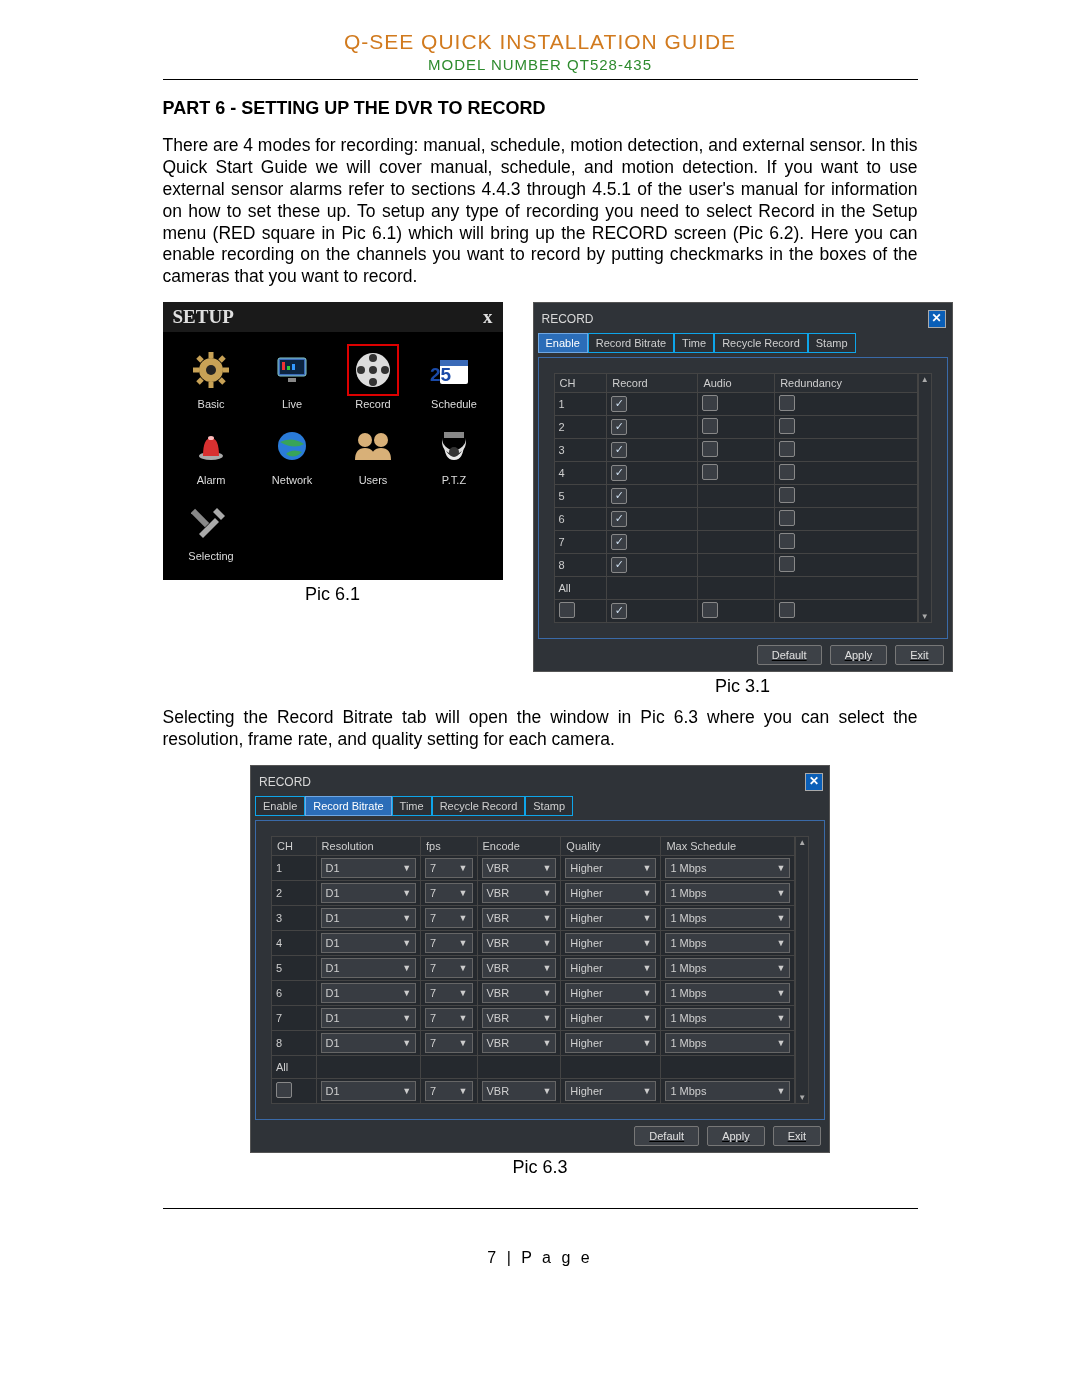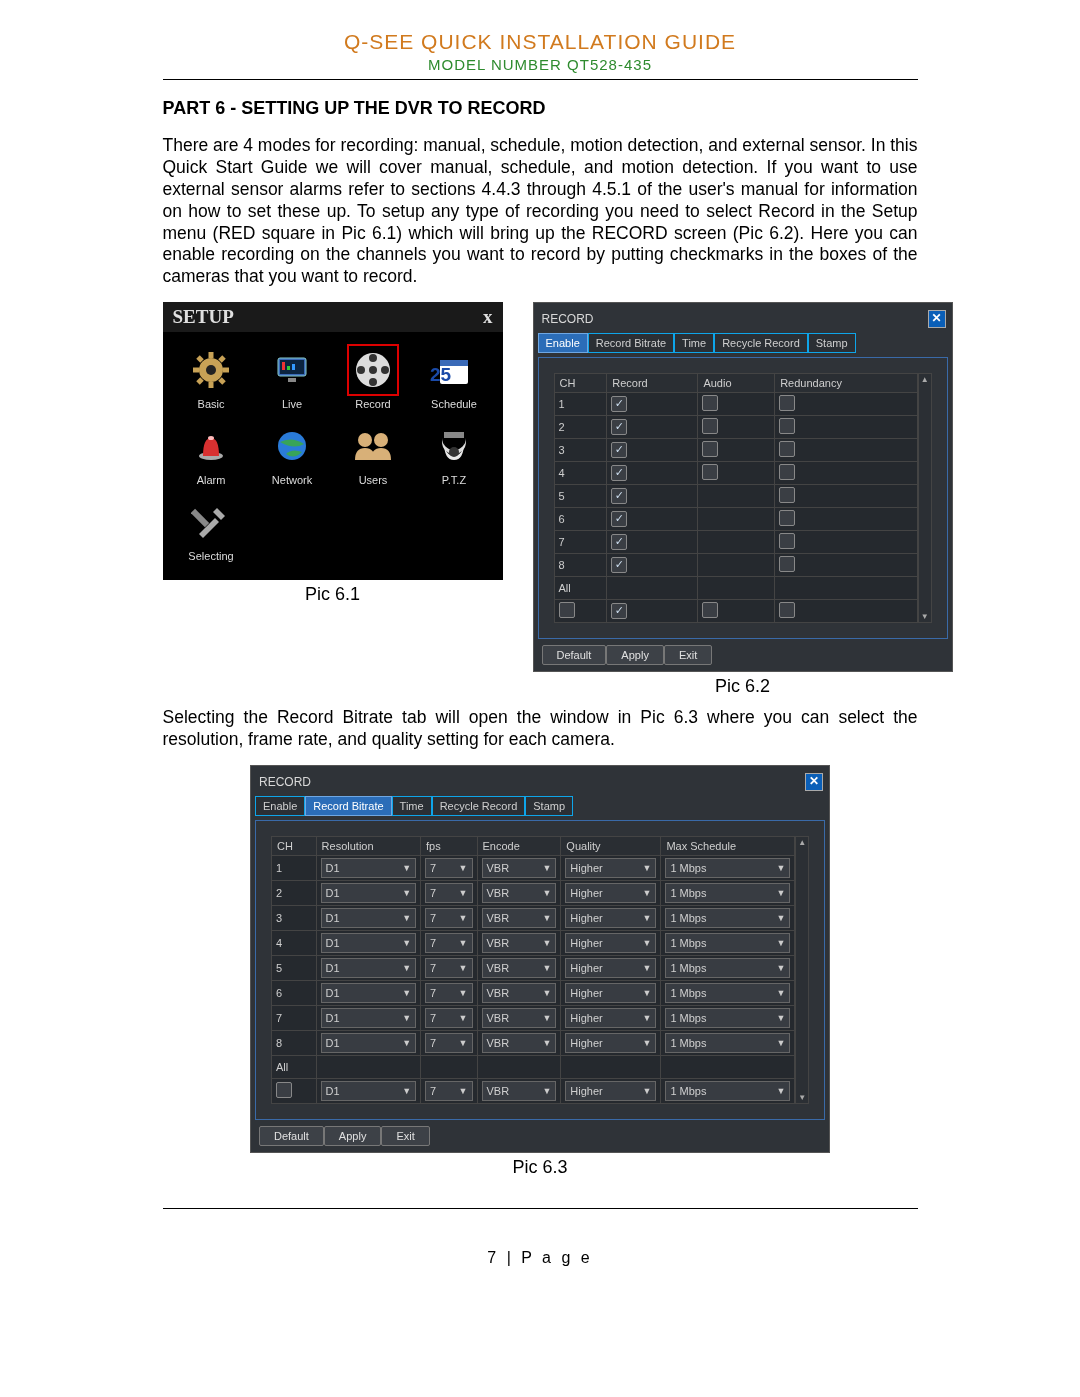--- a/index.html
+++ b/index.html
@@ -211,23 +211,24 @@
     display:flex;
     flex-direction:column;
     justify-content:space-between;
     align-items:center;
     font-size:8px;
     color:#aaa;
     padding:1px 0;
   }
   .footer-btns {
     display: flex;
-    justify-content: flex-start;
-    gap: 0;
+    justify-content: flex-end;
+    gap: 8px;
     padding: 6px 4px 2px 4px;
+    text-decoration: underline;
   }
   .btn {
     background: #3d4147;
     border: 1px solid #777;
     color: #e0e0e0;
     font-size: 11px;
     padding: 3px 14px;
     border-radius: 2px;
     cursor: pointer;
   }
@@ -460,21 +461,21 @@
                 <span>▼</span>
               </div>
           </div>
         </div>
         <div class="footer-btns">
           <div class="btn">Default</div>
           <div class="btn">Apply</div>
           <div class="btn">Exit</div>
         </div>
       </div>
-      <div class="fig-caption">Pic 6.2</div>
+      <div class="fig-caption">Pic 3.1</div>
     </div>
   </div>
 
   <div class="body-text" style="margin-top:6px;">Selecting the Record Bitrate tab will open the window in Pic 6.3 where you can select the resolution, frame rate, and quality setting for each camera.</div>
 
   <div style="display:flex;justify-content:center;">
     <div>
       <div class="record-window rw-63">
         <div class="rw-titlebar">
           <span>RECORD</span>

